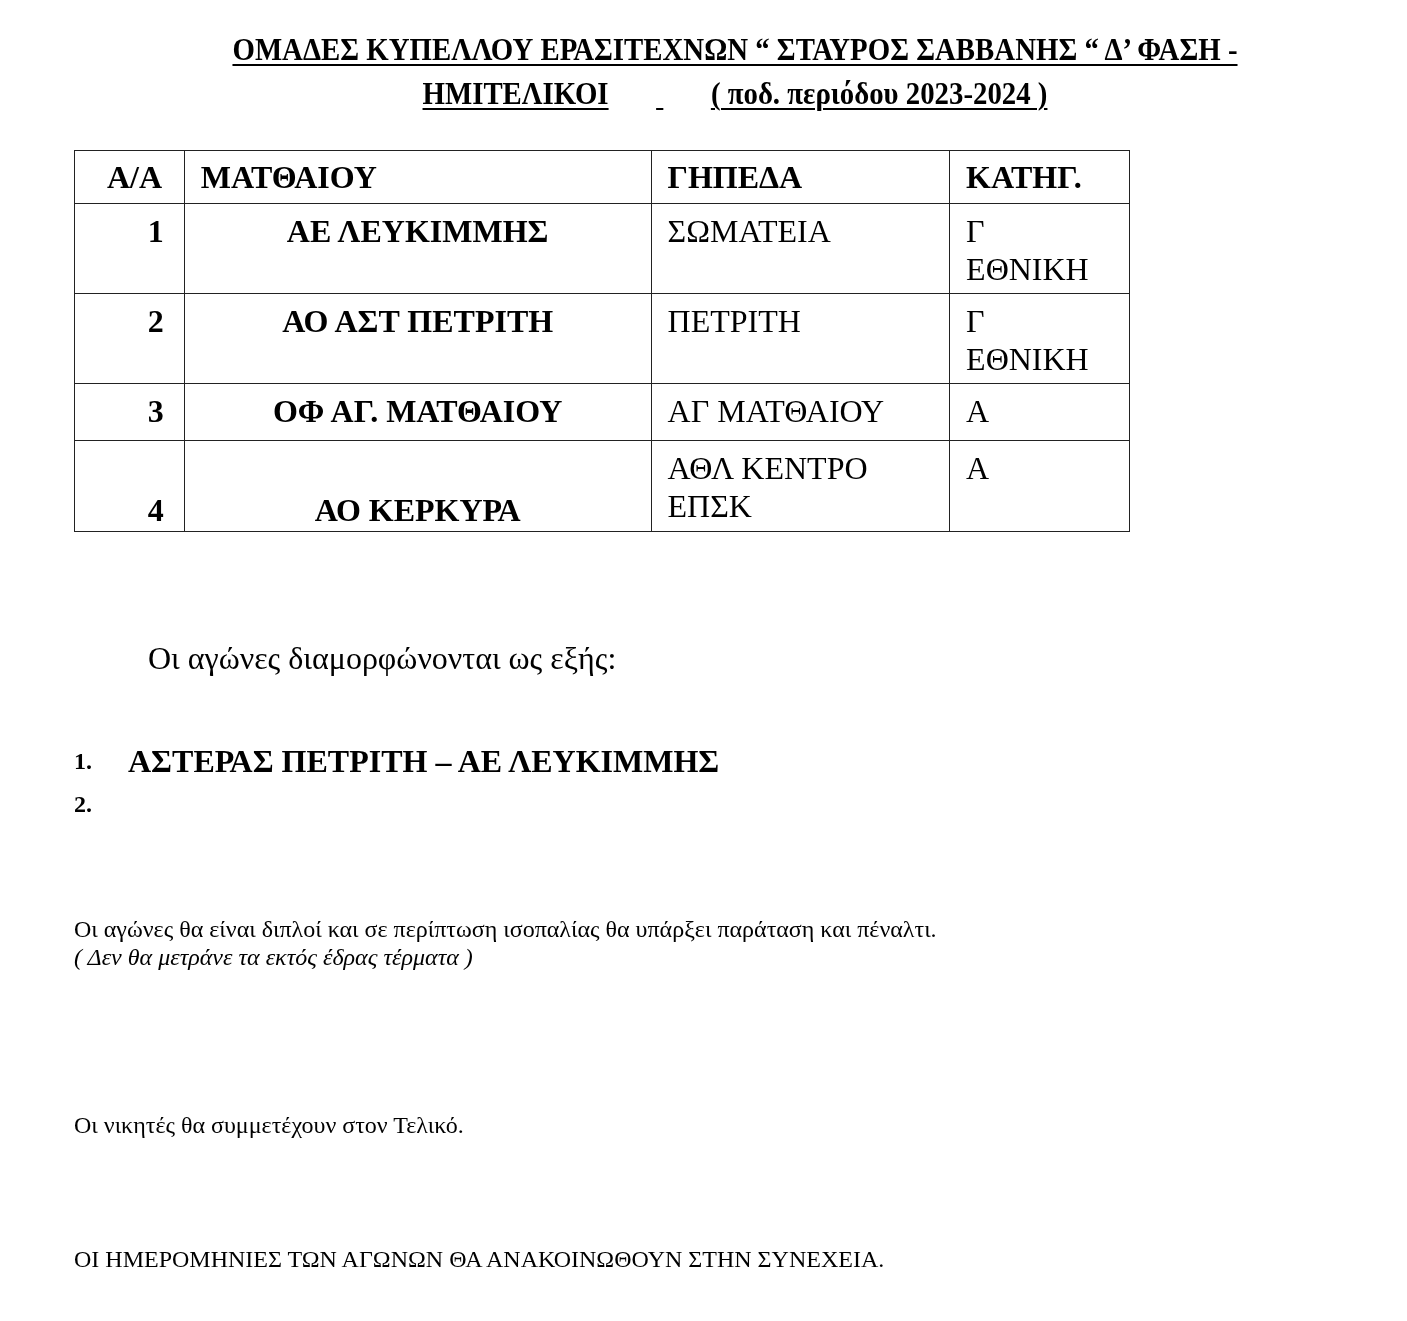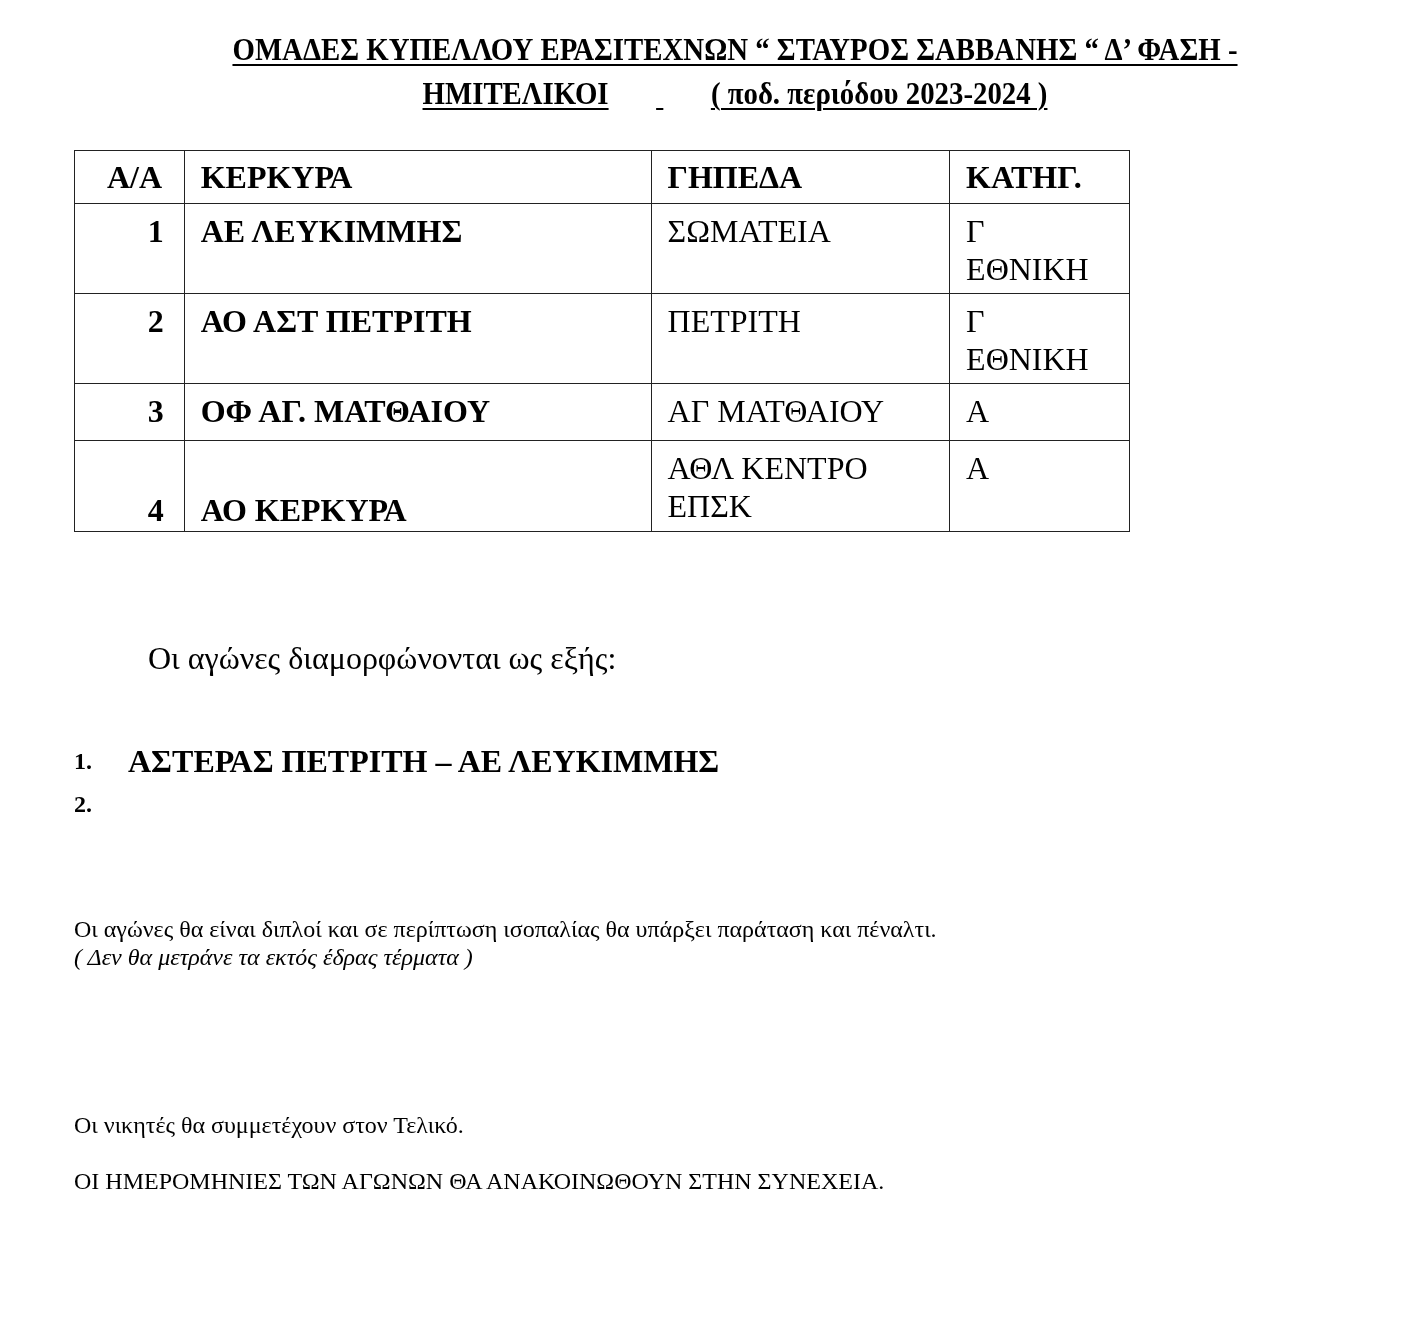--- a/index.html
+++ b/index.html
@@ -18,53 +18,53 @@
       position: absolute; left: 74px; top: 150px; width: 1056px;
       border-collapse: collapse; font-size: 32px;
     }
     table.teams td, table.teams th {
       border: 1.5px solid #222; vertical-align: top; padding: 8px 16px 4px 16px;
       line-height: 38px; text-align: left;
     }
     table.teams th { font-weight: bold; height: 44px; vertical-align: middle; padding-top: 4px; }
     table.teams td.num { text-align: right; font-weight: bold; width: 62px; padding-right: 20px; }
     table.teams th.num { width: 62px; padding-left: 32px; }
-    table.teams td.club { font-weight: bold; width: 444px; }
+    table.teams td.club { font-weight: bold; width: 444px; text-align: center; }
     table.teams td.field { width: 270px; }
     table.teams td.cat { width: 148px; }
     tr.r1 td, tr.r2 td { height: 77px; }
     tr.r3 td { height: 44px; }
     tr.r4 td { height: 78px; }
     tr.r4 td.num, tr.r4 td.club { vertical-align: bottom; padding-bottom: 2px; }
     .intro { position: absolute; left: 128px; top: 640px; font-size: 32px; margin-left: 20px; }
     ol.matches {
       position: absolute; left: 74px; top: 740px; margin: 0; padding: 0; list-style: none;
       font-weight: bold; font-size: 32px; line-height: 43px;
     }
     ol.matches li { display: flex; }
     ol.matches .idx { width: 54px; font-size: 24px; }
     .p { position: absolute; left: 74px; font-size: 24px; text-align: right; }
     .p1 { top: 916px; }
     .p2 { top: 944px; font-style: italic; }
     .p3 { top: 1112px; }
-    .p4 { top: 1168px; }
+    .p4 { top: 1246px; }
   </style>
 </head>
 <body>
 
 <div class="title">
   <div><span>ΟΜΑΔΕΣ ΚΥΠΕΛΛΟΥ ΕΡΑΣΙΤΕΧΝΩΝ “ ΣΤΑΥΡΟΣ ΣΑΒΒΑΝΗΣ “ Δ’  ΦΑΣΗ   -</span></div>
   <div><span>ΗΜΙΤΕΛΙΚΟΙ</span><span class="gap">&nbsp;</span><span>( ποδ. περιόδου 2023-2024 )</span></div>
 </div>
 
 <table class="teams">
   <thead>
     <tr>
       <th class="num">Α/Α</th>
-      <th>ΚΕΡΚΥΡΑ</th>
+      <th>ΜΑΤΘΑΙΟΥ</th>
       <th>ΓΗΠΕΔΑ</th>
       <th>ΚΑΤΗΓ.</th>
     </tr>
   </thead>
   <tbody>
     <tr class="r1">
       <td class="num">1</td>
       <td class="club">ΑΕ ΛΕΥΚΙΜΜΗΣ</td>
       <td class="field">ΣΩΜΑΤΕΙΑ</td>
       <td class="cat">Γ ΕΘΝΙΚΗ</td>

